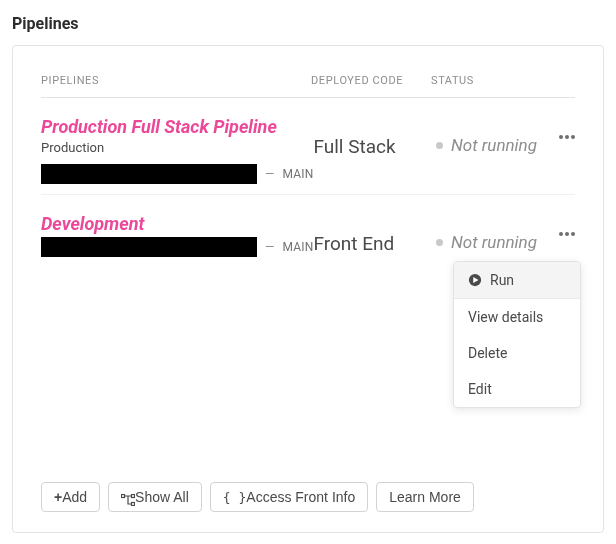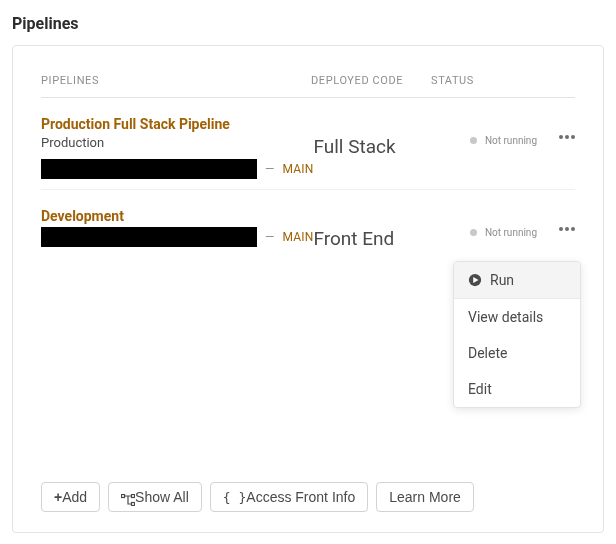--- a/index.html
+++ b/index.html
@@ -46,59 +46,61 @@
 
   .row {
     display: flex;
     padding: 18px 0 10px 0;
     border-bottom: 1px solid #f0f0f0;
     align-items: flex-start;
   }
   .row:last-child { border-bottom: none; }
   .row-title {
     font-weight: 700;
-    font-size: 14px;
-    color: #a16207;
+    font-size: 18px;
+    color: #ec4899;
     margin-bottom: 3px;
+    font-style: italic;
   }
   .row-sub {
     font-size: 13px;
     color: #4a4a4a;
     margin-bottom: 9px;
   }
   .repo-line {
     display: flex;
     align-items: center;
     gap: 8px;
   }
   .redact {
     width: 216px;
     height: 20px;
     background: #000;
     display: inline-block;
   }
   .branch-dash { color: #8e8e8e; font-size: 12px; }
-  .branch-name { font-size: 12px; color: #a16207; letter-spacing: 0.2px; }
+  .branch-name { font-size: 12px; color: #737373; letter-spacing: 0.2px; }
   .deployed-val { font-size: 19px; color: #4a4a4a; margin-top: 19px;}
   .status-cell {
     display: flex;
     align-items: center;
     gap: 8px;
     margin-top: 19px;
     justify-content: flex-end;
     padding-right: 8px;
   }
   .status-dot {
     width: 7px; height: 7px; border-radius: 50%;
     background: #c8c8c8;
     display: inline-block;
   }
   .status-text {
+    font-style: italic;
     color: #8e8e8e;
-    font-size: 10px;
+    font-size: 17px;
   }
   .more-btn {
     margin-top: 19px;
     display: flex;
     justify-content: flex-end;
     gap: 2px;
     cursor: pointer;
   }
   .more-btn span {
     width: 4px; height: 4px; border-radius: 50%; background: #6e6e6e; display: inline-block;

